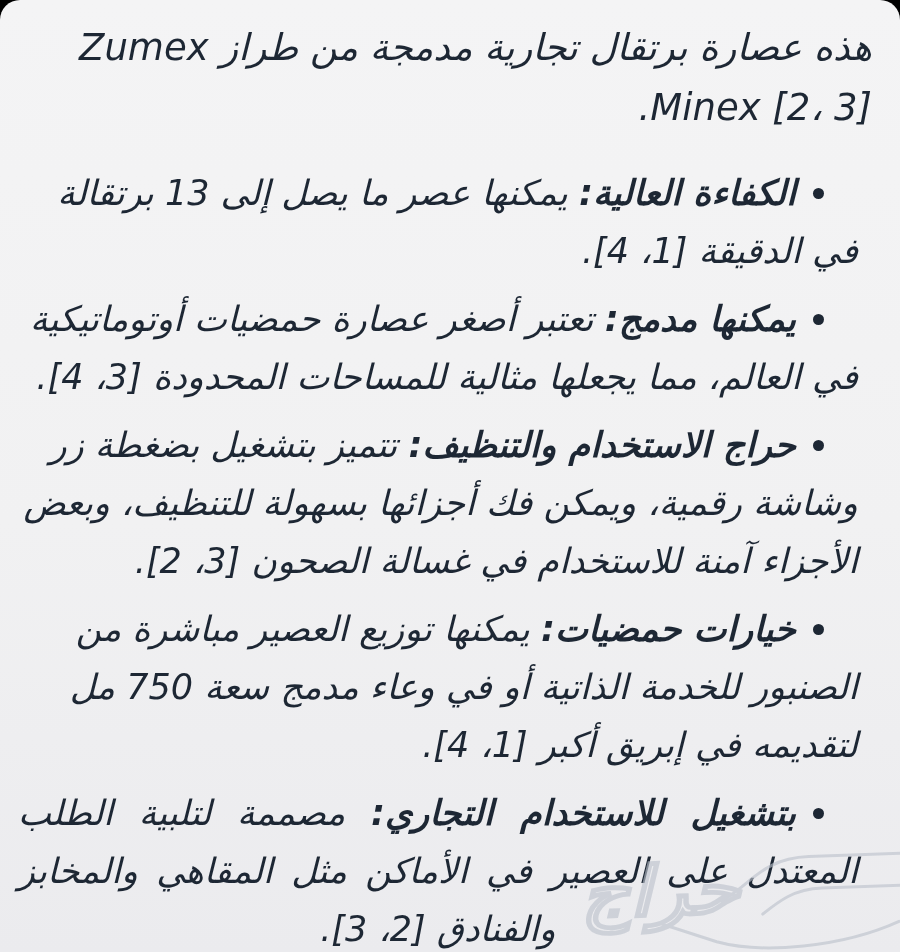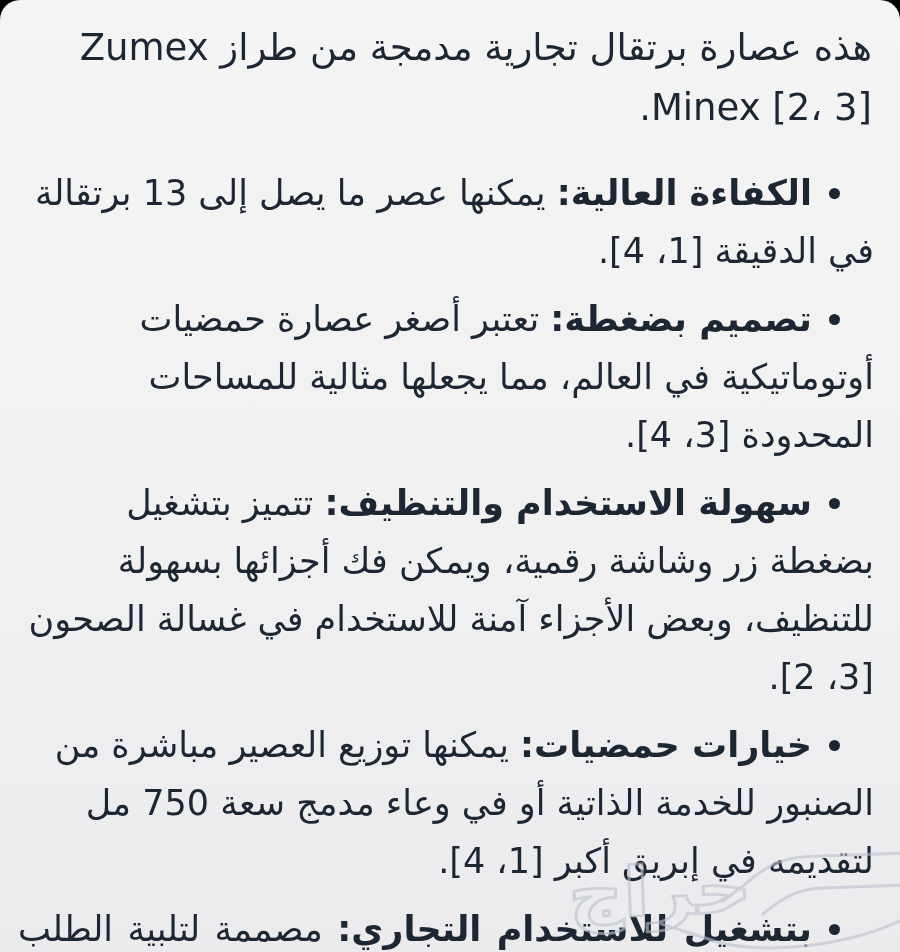--- a/index.html
+++ b/index.html
@@ -17,35 +17,36 @@
   .card{
     position:relative;
     width:900px;height:952px;
     box-sizing:border-box;
     background:linear-gradient(180deg,#f4f4f5 0%,#f1f1f2 55%,#ebebee 100%);
     border-radius:20px 20px 0 0;
     padding:12px 26px 0 18px;
     direction:rtl;
     color:var(--text,#1d2734);
     overflow:hidden;
+    font-style:italic;
   }
   .intro{
     margin:6px 2px 26px 0;
     font-size:37px;
     line-height:60px;
     text-align:right;
     letter-spacing:0;
   }
   .bullets{display:block;}
   .item{
     font-size:35px;
     line-height:58px;
     text-align:right;
     text-indent:34px;
-    margin:0 0 10px 0;
+    margin:0 16px 10px 0;
   }
   .item .head{font-weight:700;}
   .item .dot{
     display:inline-block;
     width:11px;height:11px;
     border-radius:50%;
     background:currentColor;
     margin-left:17px;
     vertical-align:6px;
     text-indent:0;
@@ -81,23 +82,23 @@
 <body>
 
 <div class="card">
 
   <p class="intro">هذه عصارة برتقال تجارية مدمجة من طراز Zumex Minex [2، 3].</p>
 
   <div class="bullets">
 
     <div class="item"><span class="dot"></span><span class="head">الكفاءة العالية:</span> <span class="body">يمكنها عصر ما يصل إلى 13 برتقالة في الدقيقة [1، 4].</span></div>
 
-    <div class="item"><span class="dot"></span><span class="head">تصميم بضغطة:</span> <span class="body">تعتبر أصغر عصارة حمضيات أوتوماتيكية في العالم، مما يجعلها مثالية للمساحات المحدودة [3، 4].</span></div>
+    <div class="item"><span class="dot"></span><span class="head">يمكنها مدمج:</span> <span class="body">تعتبر أصغر عصارة حمضيات أوتوماتيكية في العالم، مما يجعلها مثالية للمساحات المحدودة [3، 4].</span></div>
 
-    <div class="item"><span class="dot"></span><span class="head">سهولة الاستخدام والتنظيف:</span> <span class="body">تتميز بتشغيل بضغطة زر وشاشة رقمية، ويمكن فك أجزائها بسهولة للتنظيف، وبعض الأجزاء آمنة للاستخدام في غسالة الصحون [3، 2].</span></div>
+    <div class="item"><span class="dot"></span><span class="head">حراج الاستخدام والتنظيف:</span> <span class="body">تتميز بتشغيل بضغطة زر وشاشة رقمية، ويمكن فك أجزائها بسهولة للتنظيف، وبعض الأجزاء آمنة للاستخدام في غسالة الصحون [3، 2].</span></div>
 
     <div class="item"><span class="dot"></span><span class="head">خيارات حمضيات:</span> <span class="body">يمكنها توزيع العصير مباشرة من الصنبور للخدمة الذاتية أو في وعاء مدمج سعة 750 مل لتقديمه في إبريق أكبر [1، 4].</span></div>
 
     <div class="item center-last"><span class="dot"></span><span class="head">بتشغيل للاستخدام التجاري:</span> <span class="body">مصممة لتلبية الطلب المعتدل على العصير في الأماكن مثل المقاهي والمخابز والفنادق [2، 3].</span></div>
 
   </div>
 
   <div class="watermark">
     <svg viewBox="0 0 400 128" xmlns="http://www.w3.org/2000/svg">
       <path class="stroke" d="M396 30 H300 C 266 30 250 44 232 58 L 212 72"></path>

